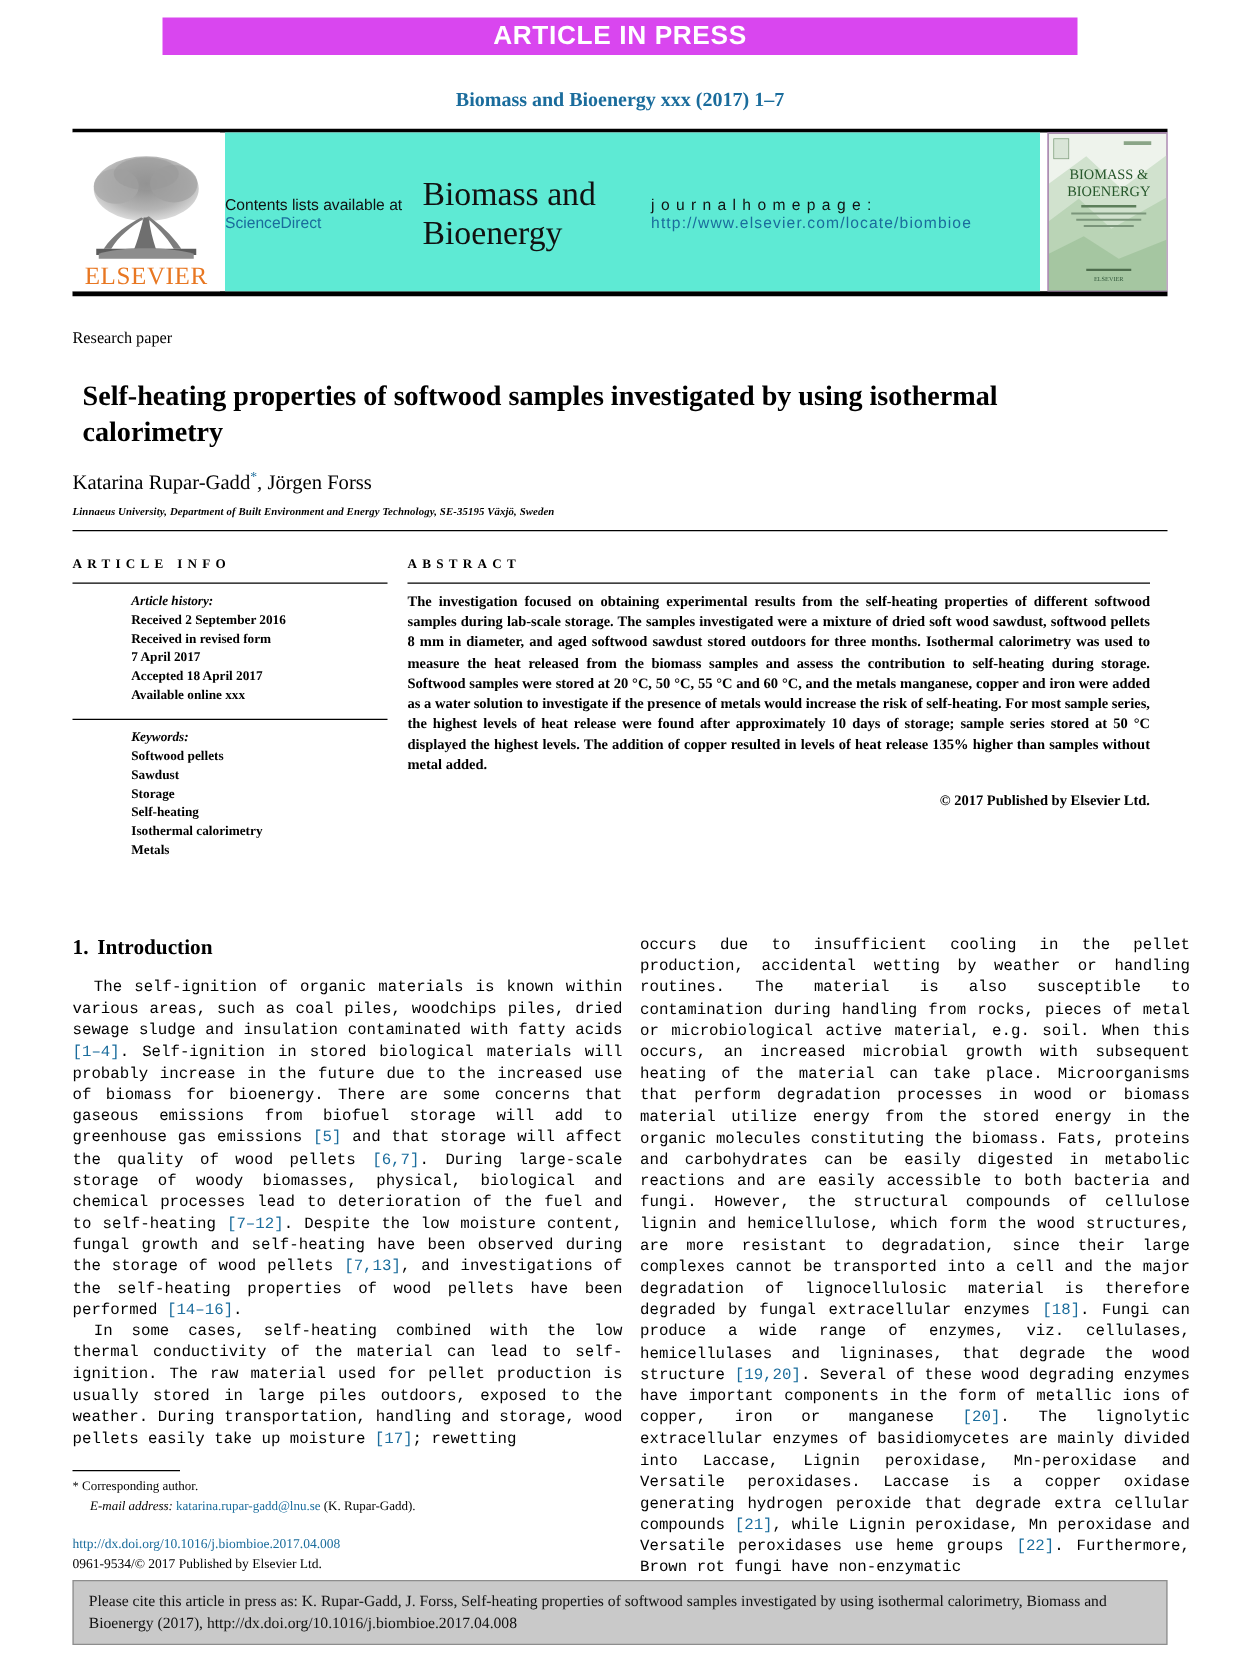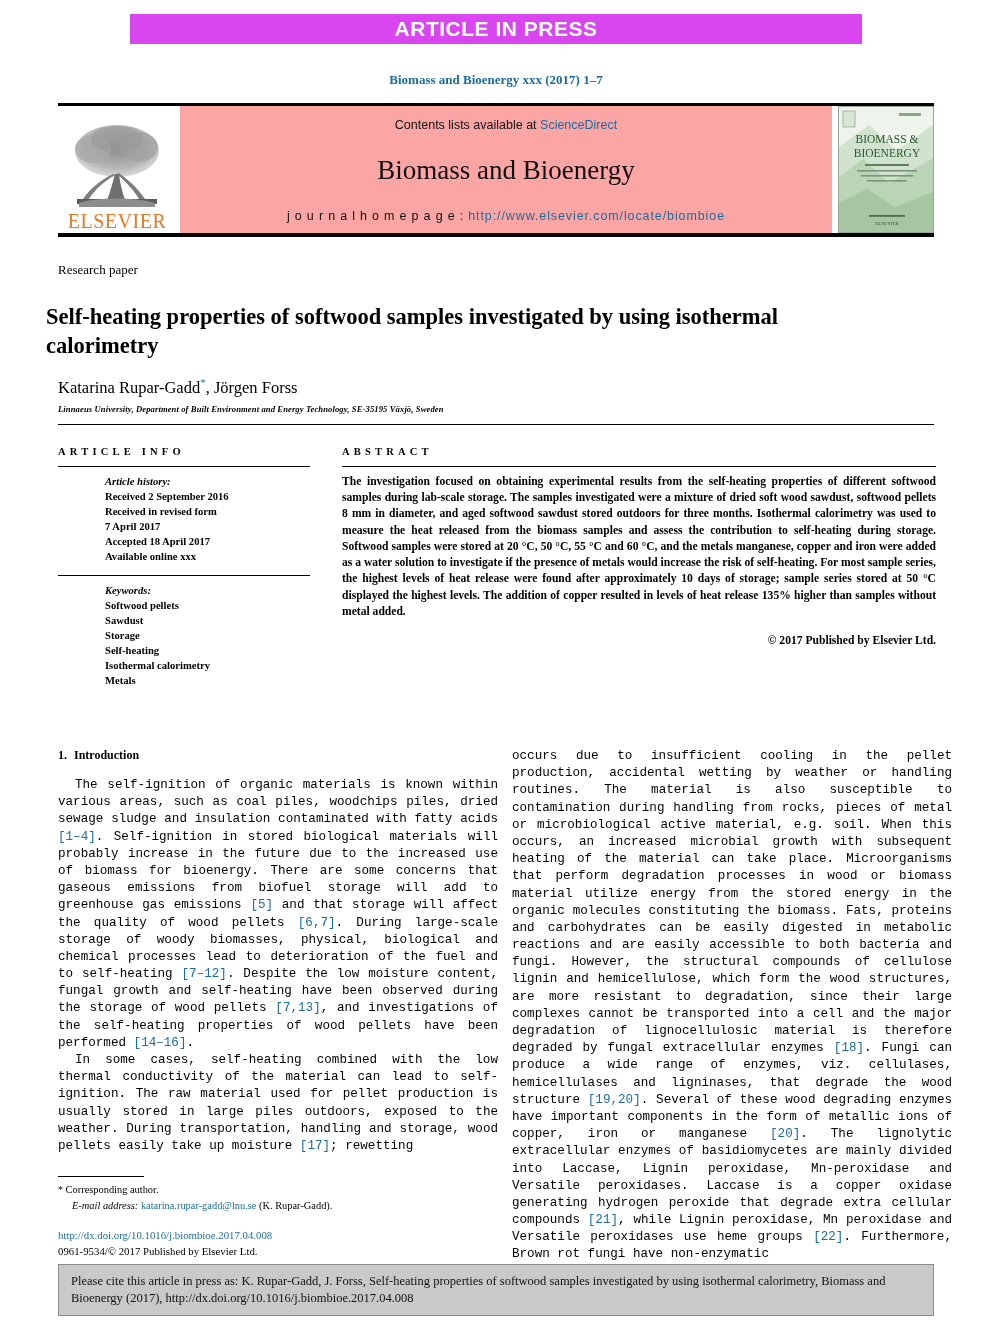--- a/index.html
+++ b/index.html
@@ -35,21 +35,21 @@
   }
 
   
   .running-head {
     position: absolute;
     left: 0; right: 0;
     top: 72px;
     text-align: center;
     font-family: "Liberation Serif", serif;
     font-weight: bold;
-    font-size: 13px;
+    font-size: 16px;
     color: #1a6c9c;
   }
 
   
   .masthead {
     position: absolute;
     left: 58px;
     top: 103px;
     width: 876px;
     height: 134px;
@@ -83,24 +83,24 @@
   .elsevier-word {
     font-family: "Liberation Serif", serif;
     color: #e87722;
     font-size: 20px;
     letter-spacing: 0.5px;
     line-height: 1;
     margin-top: -2px;
   }
   .journal-band {
     flex: 1 1 auto;
-    background: #fca5a5;
+    background: #5eead4;
     position: relative;
     display: flex;
-    flex-direction: column;
+    flex-direction: row;
     align-items: center;
     justify-content: space-between;
     padding: 12px 0 10px 0;
     margin-left: 4px;
     margin-right: 6px;
   }
   .contents-line {
     font-family: "Liberation Sans", sans-serif;
     font-size: 12.5px;
     color: #111;
@@ -130,21 +130,21 @@
   
   .sec-label {
     position: absolute;
     left: 58px; top: 262px;
     font-family: "Liberation Serif", serif;
     font-size: 13px;
     color: #000;
   }
   .paper-title {
     position: absolute;
-    left: 46px; top: 288px;
+    left: 66px; top: 288px;
     width: 760px;
     font-family: "Liberation Serif", serif;
     font-size: 22.5px;
     line-height: 1.27;
     color: #000;
   }
   .authors {
     position: absolute;
     left: 58px; top: 376px;
     font-family: "Liberation Serif", serif;
@@ -169,21 +169,21 @@
   }
 
   
   .info-col {
     position: absolute;
     left: 58px; top: 446px;
     width: 252px;
   }
   .abs-col {
     position: absolute;
-    left: 342px; top: 446px;
+    left: 326px; top: 446px;
     width: 594px;
   }
   .block-head {
     font-family: "Liberation Serif", serif;
     font-weight: bold;
     font-size: 10.5px;
     letter-spacing: 4.2px;
     margin: 0 0 9px 0;
   }
   .hr-thin { height: 1px; background: #000; width: 100%; margin-bottom: 7px; }
@@ -218,21 +218,21 @@
     width: 440px;
   }
   .body-right {
     position: absolute;
     left: 512px; top: 748px;
     width: 440px;
   }
   .sec-title {
     font-family: "Liberation Serif", serif;
     font-weight: bold;
-    font-size: 12px;
+    font-size: 17px;
     margin: 0 0 14px 0;
   }
   .sec-title .num { margin-right: 7px; }
   p.para {
     font-family: Liberation Mono, monospace;
     font-size: 12.6px;
     line-height: 1.365;
     text-align: justify;
     margin: 0;
   }

